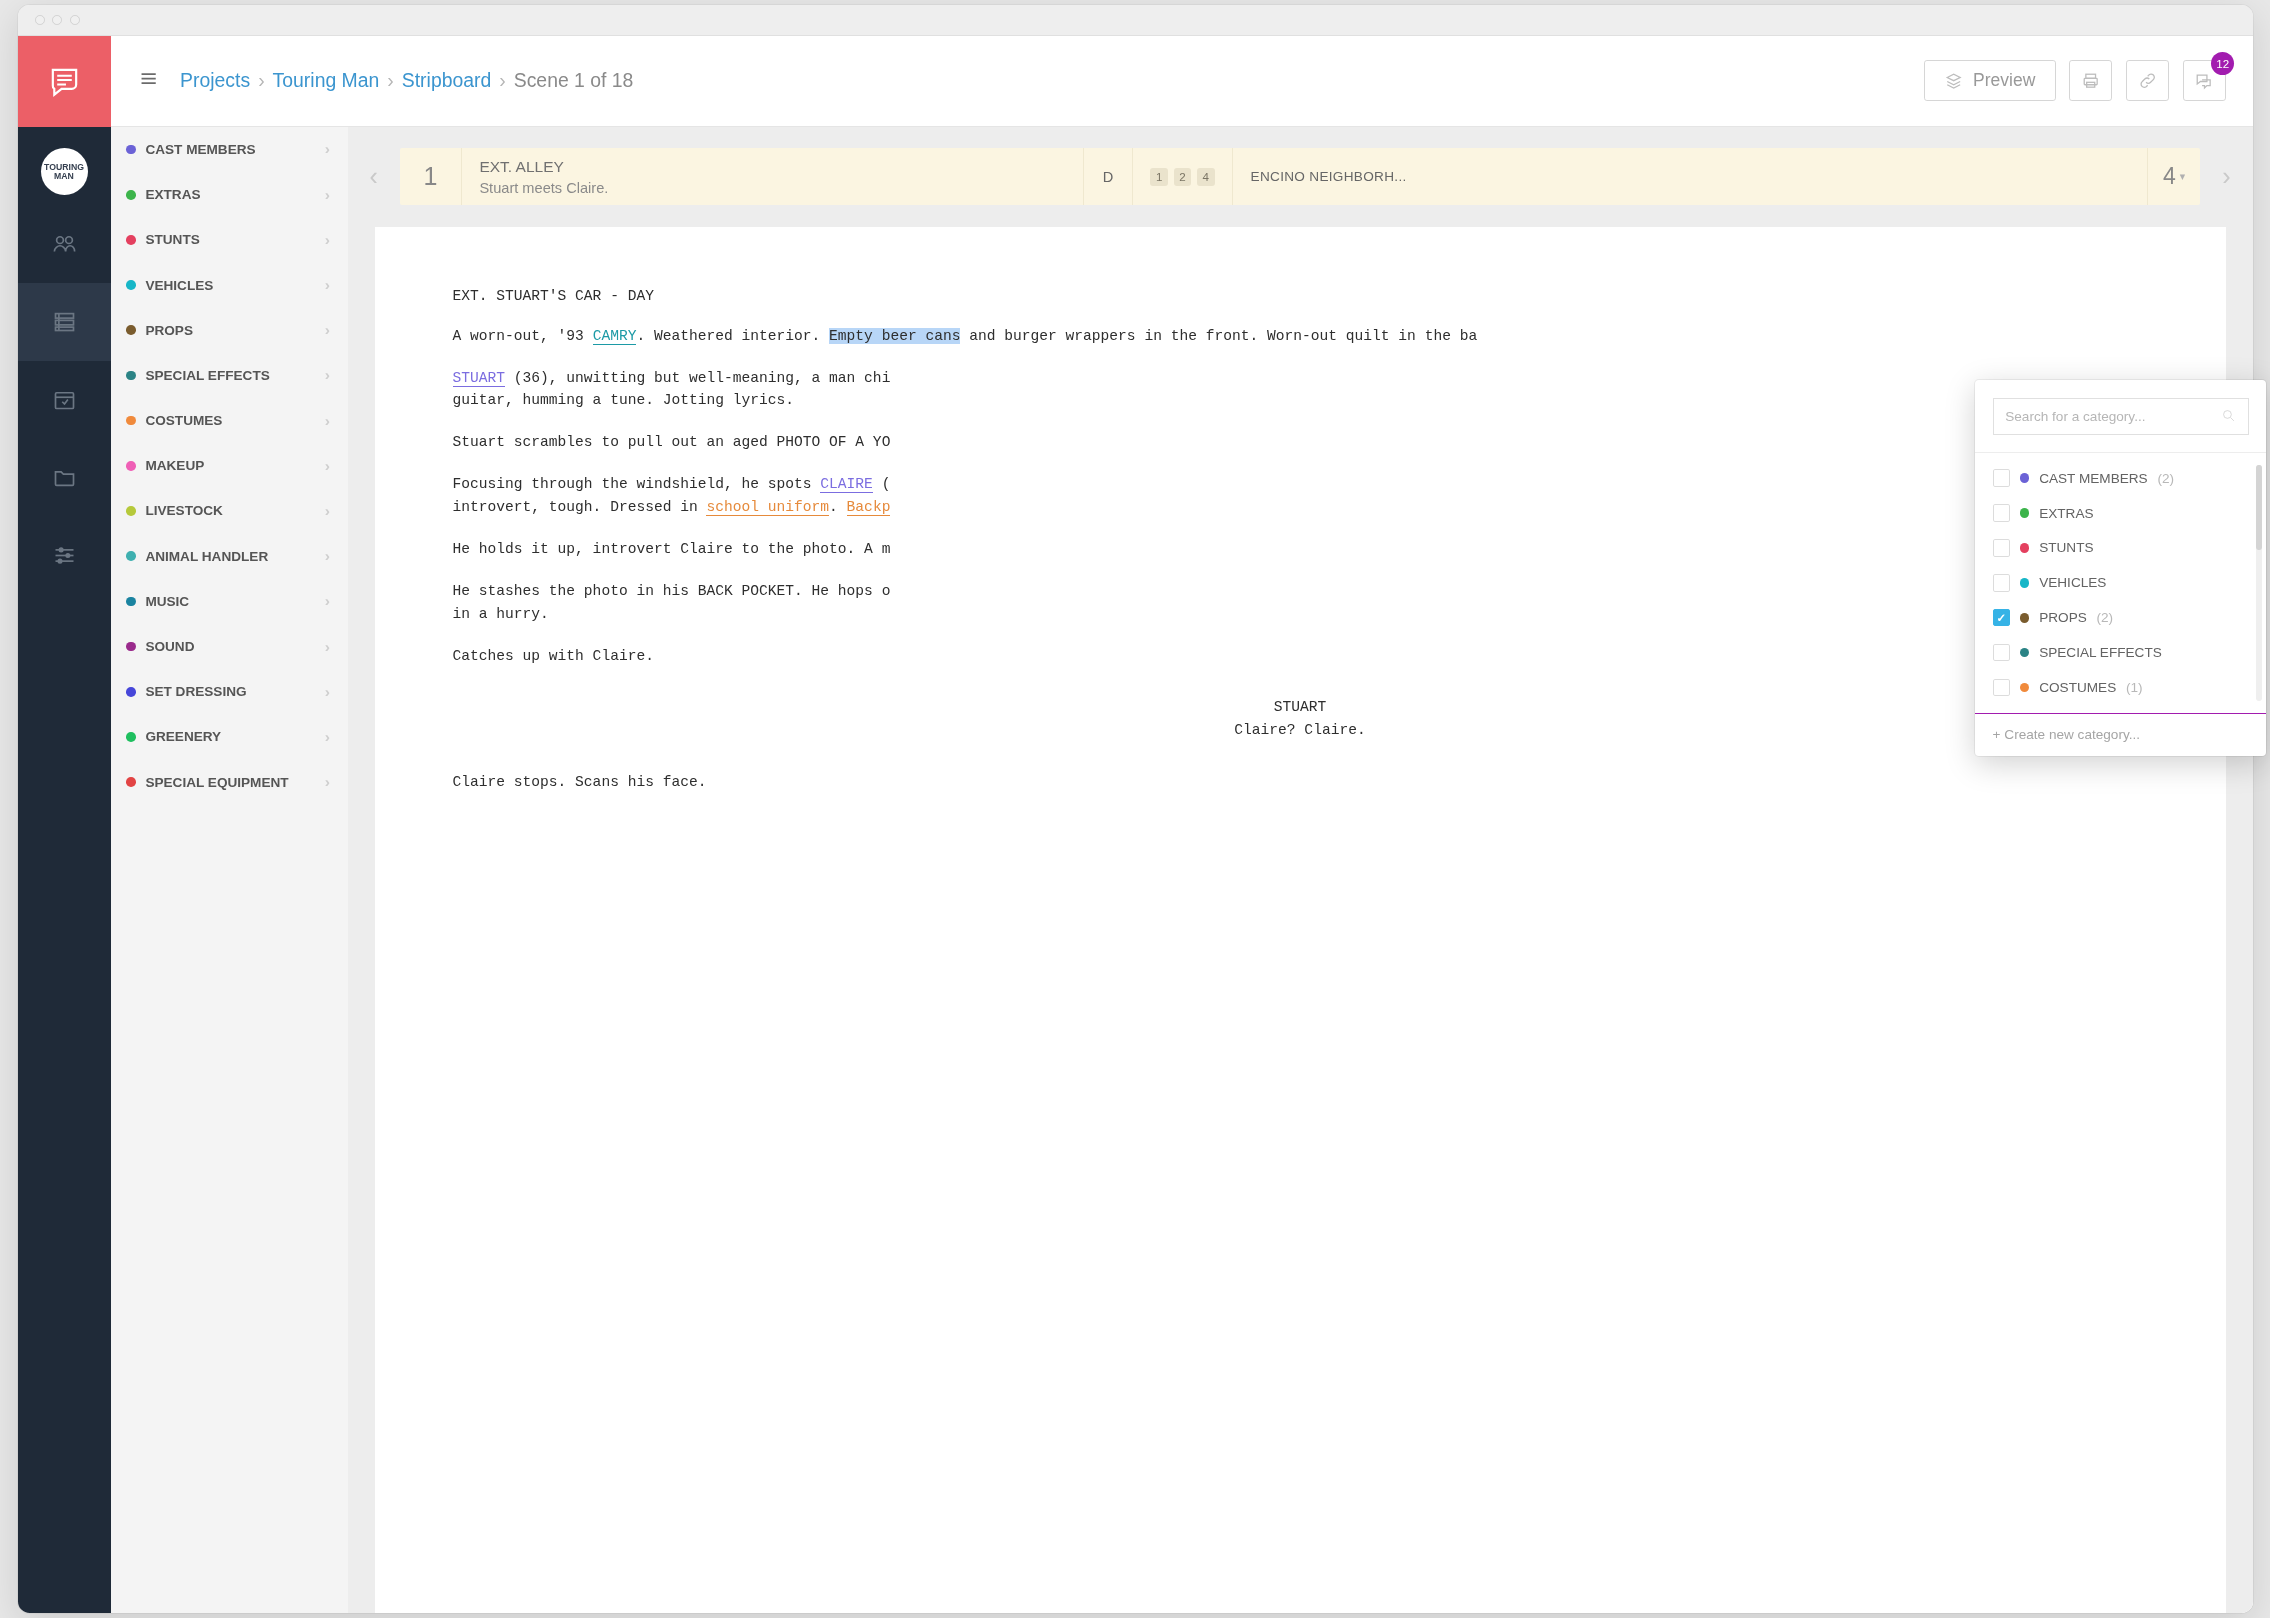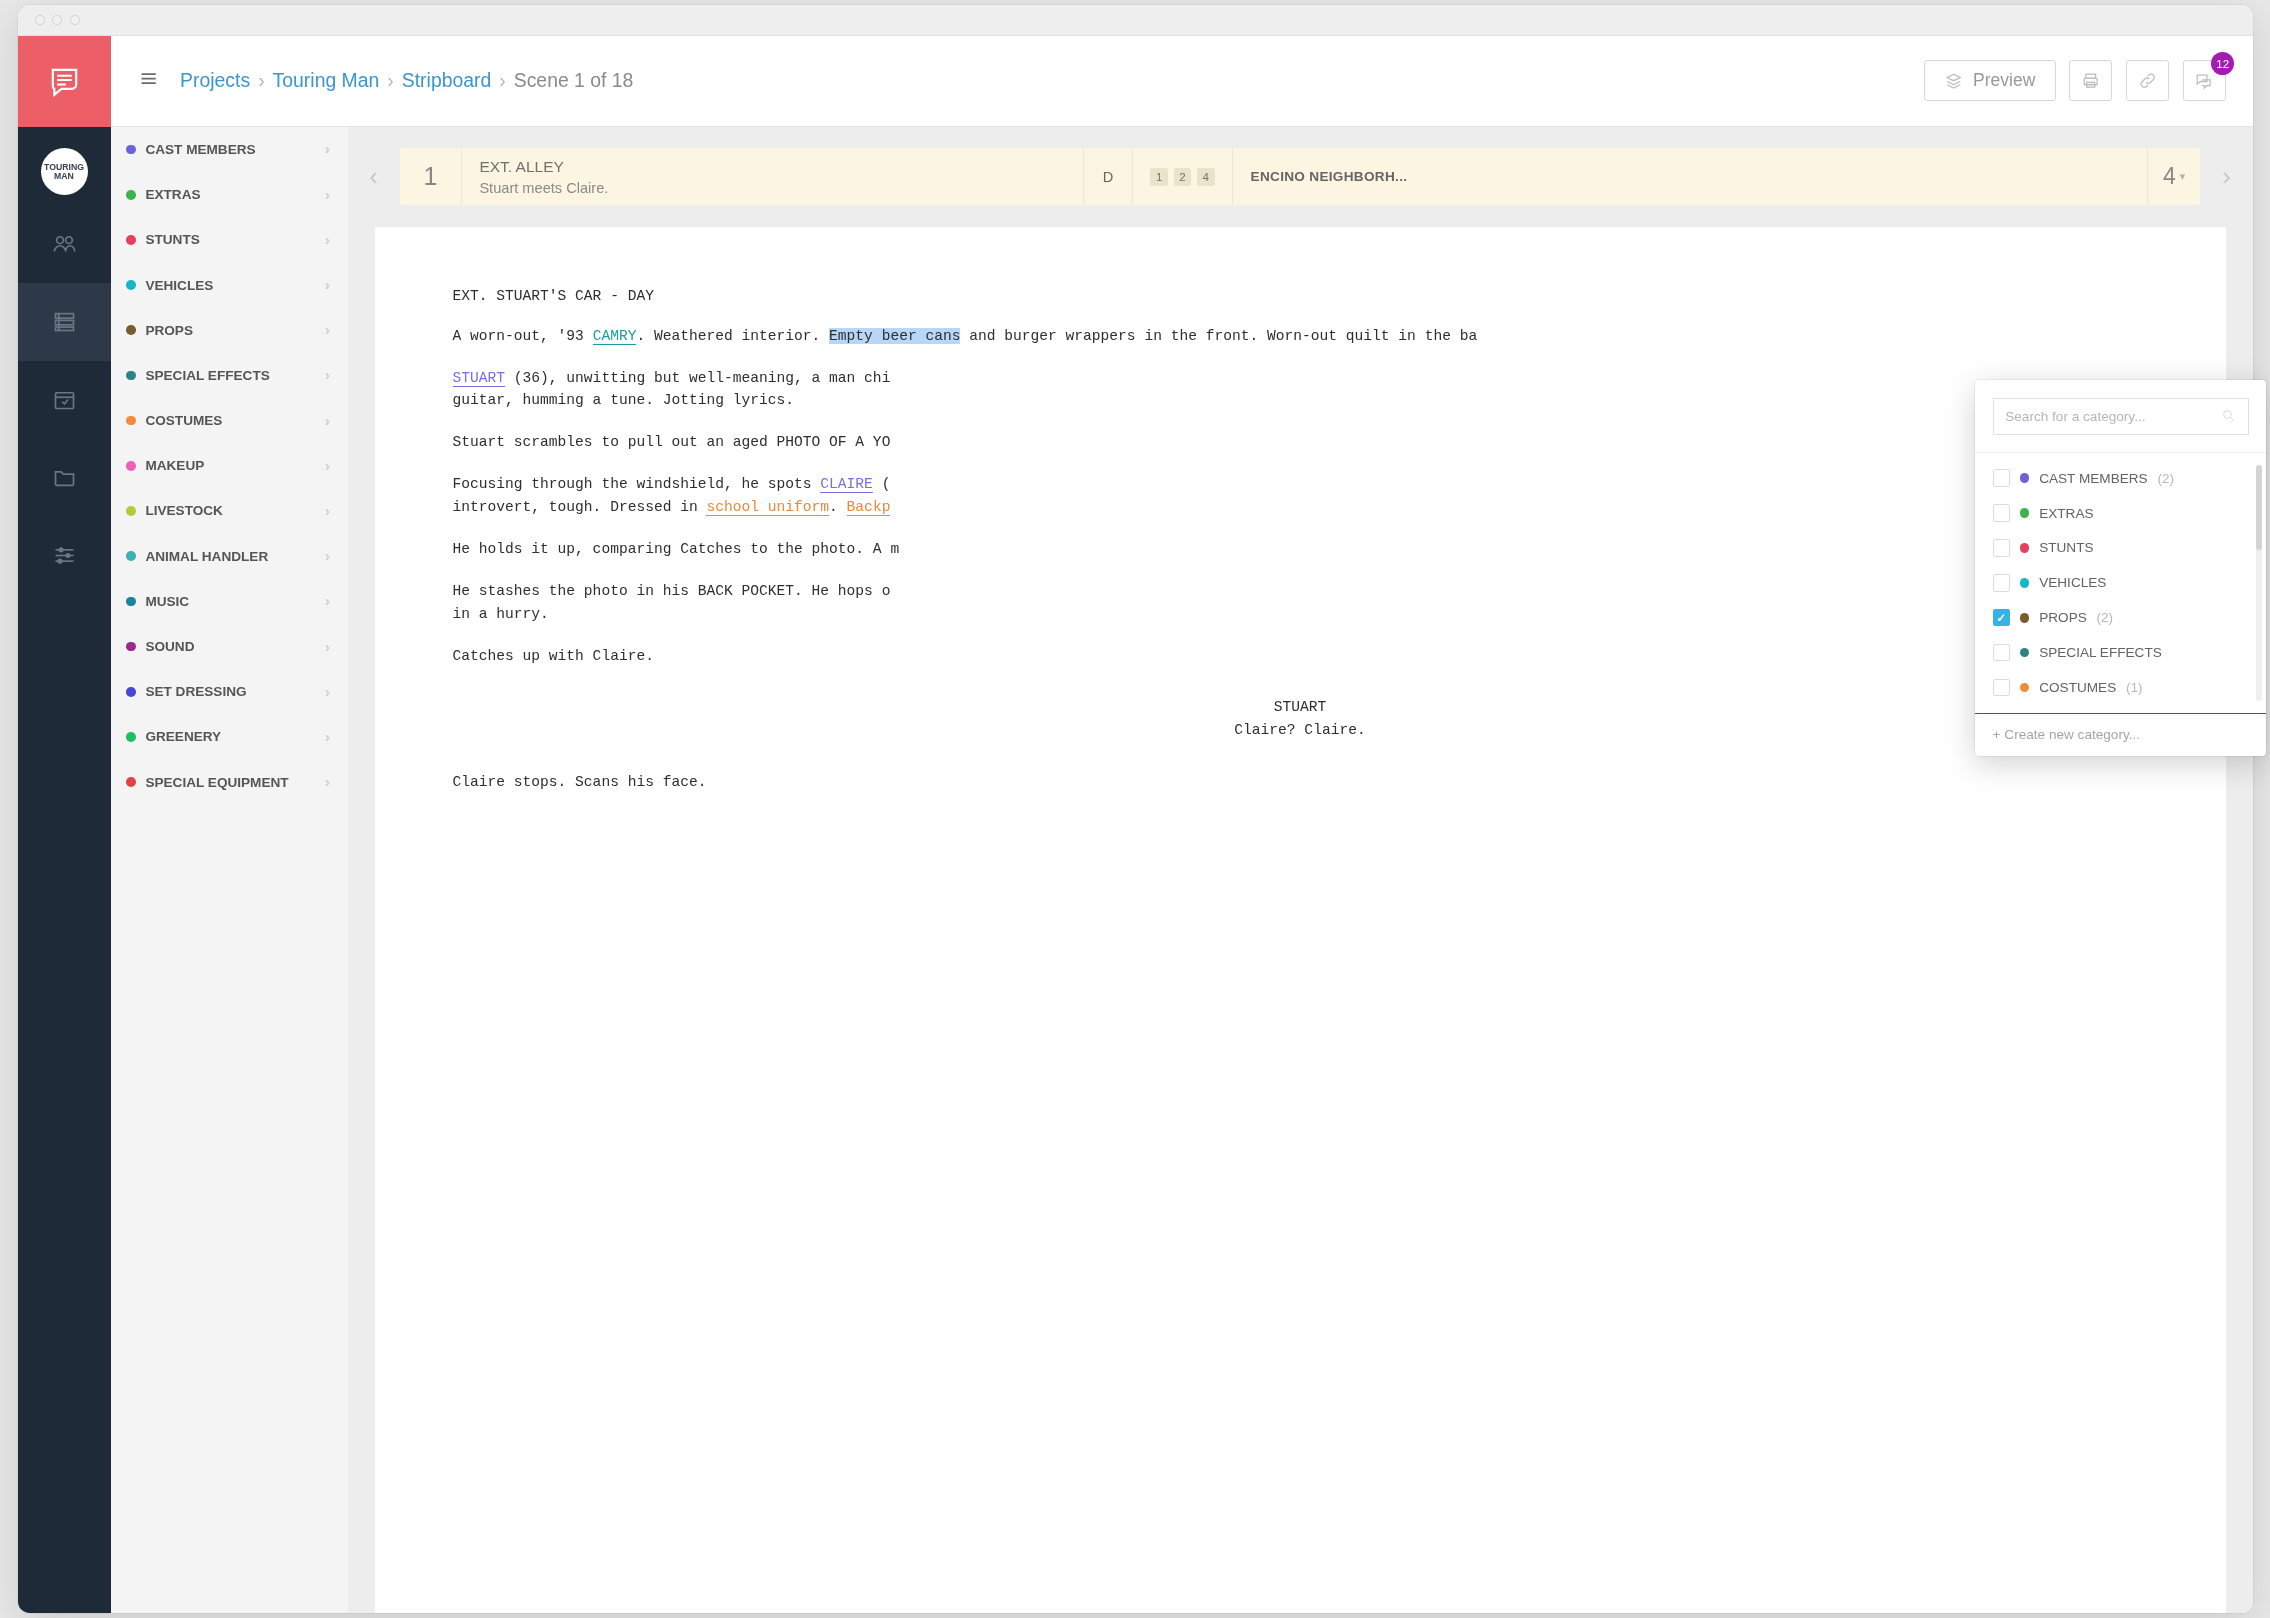--- a/index.html
+++ b/index.html
@@ -171,21 +171,21 @@
   padding: 9.7px 17.5px;
   color: #666;
 }
 .strip-cell.num { font-size: 25px; color: #888; width: 62px; justify-content: center; }
 .strip-cell.meta { flex: 1; flex-direction: column; align-items: flex-start; justify-content: center; gap: 3.9px; }
 .strip-cell.meta .t1 { font-size: 15.5px; color: #707070; }
 .strip-cell.meta .t2 { font-size: 14.6px; color: #8a8a8a; }
 .strip-cell.dn { width: 49px; justify-content: center; font-size: 14.6px; }
 .strip-cell.tags { gap: 5.8px; }
 .tag-chip { background: #eae3cc; border-radius: 2.9px; font-size: 11.6px; width: 17.5px; height: 17.5px; display: flex; align-items: center; justify-content: center; color: #7a7464; }
-.strip-cell.loc { flex: 1.5; font-size: 13.6px; letter-spacing: 0.3px; font-weight: bold; }
+.strip-cell.loc { flex: 1.5; font-size: 13.6px; letter-spacing: 0.3px; }
 .strip-cell.count { width: 52px; font-size: 23px; color: #888; gap: 3.9px; justify-content: center; }
 .strip-cell.count .dd { font-size: 10.7px; color: #b0b0b0; }
 
 .script-page {
   margin: 0 27px 0 27px;
   flex: 1;
   background: #fff;
   padding: 58px 78px;
   font-family: "Courier New", Courier, monospace;
   font-size: 14.6px;
@@ -522,21 +522,21 @@
               <span class="tag-purple">STUART</span><span> (36), unwitting but well-meaning, a man chi</span><br>
               <span>guitar, humming a tune. Jotting lyrics.</span>
             </div>
 
             <div class="para">Stuart scrambles to pull out an aged PHOTO OF A YO</div>
 
             <div class="para">
               <span>Focusing through the windshield, he spots </span><span class="tag-purple">CLAIRE</span><span> (</span><br>
               <span>introvert, tough. Dressed in </span><span class="tag-orange">school uniform</span><span>. </span><span class="tag-orange">Backp</span>
             </div>
-            <div class="para">He holds it up, comparing Catches to the photo. A m</div>
+            <div class="para">He holds it up, introvert Claire to the photo. A m</div>
             <div class="para">
               <span>He stashes the photo in his BACK POCKET. He hops o</span><br><span>in a hurry.</span>
             </div>
             <div class="para">Catches up with Claire.</div>
 
             <div class="cue">
               <div class="char">STUART</div>
               <div>Claire? Claire.</div>
             </div>
 

